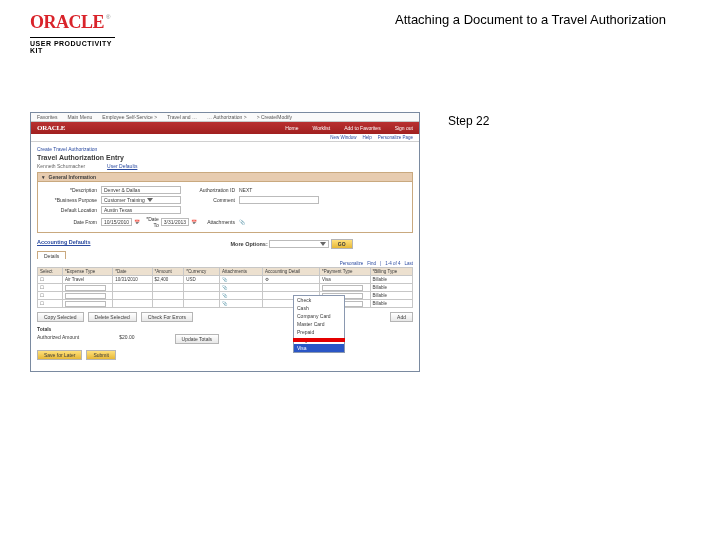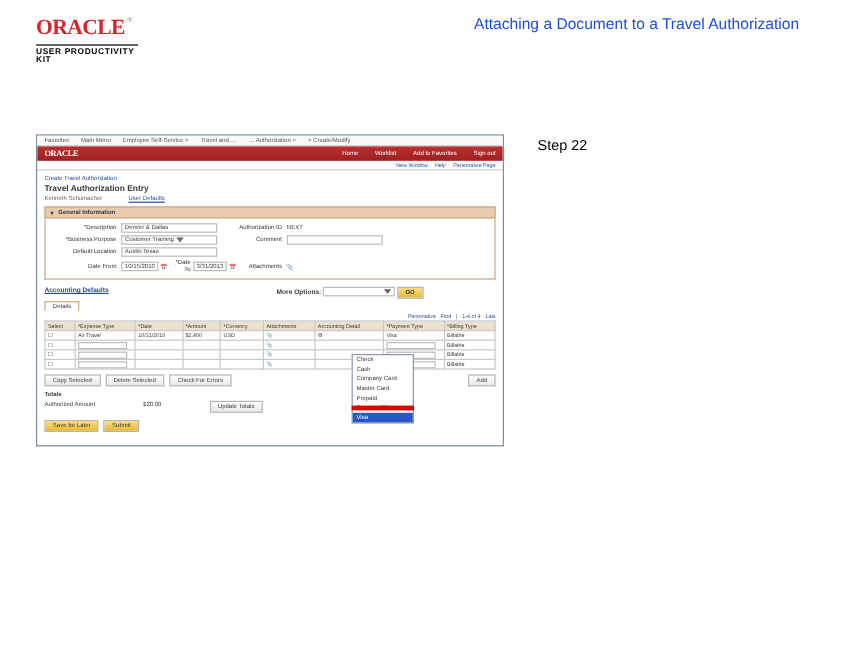--- a/index.html
+++ b/index.html
@@ -4,21 +4,21 @@
 <style>
   * { box-sizing: border-box; margin: 0; padding: 0; }
   body { width: 720px; height: 540px; background: #fff; font-family: Arial, Helvetica, sans-serif; font-size: 11px; color: #333; position: relative; overflow: hidden; }
 
   .header { display: flex; align-items: flex-start; padding: 12px 30px 8px 30px; }
   .oracle-logo { width: 85px; margin-right: 40px; }
   .oracle-logo .wordmark { font-family: Georgia, serif; font-size: 18px; font-weight: bold; color: #d9232a; letter-spacing: -0.5px; }
   .oracle-logo .tm { font-size: 6px; color: #888; vertical-align: top; position: relative; top: 2px; margin-left: 2px; }
   .oracle-logo .divider { height: 1px; background: #000; margin: 4px 0 2px; }
   .oracle-logo .upk { font-size: 7px; letter-spacing: 0.5px; color: #000; font-weight: bold; }
-  .doc-title { font-size: 13px; color: #1d4ed8; margin-left: 240px; }
+  .doc-title { font-size: 13px; color: #000000; margin-left: 240px; }
 
   .content-row { display: flex; padding: 0 0 0 30px; margin-top: 50px; }
   .screenshot { width: 390px; height: 260px; border: 1px solid #7a8aa0; background: #fff; position: relative; overflow: hidden; font-size: 5px; color: #3a3a3a; }
 
   
   .mini-menubar { height: 9px; background: #fafafa; border-bottom: 1px solid #c8c8c8; display: flex; gap: 10px; padding: 0 6px; font-size: 5px; color: #555; align-items: center; }
   .mini-menubar span { white-space: nowrap; }
   .mini-redbar { height: 12px; background: linear-gradient(#b93030,#a02020); display: flex; align-items: center; gap: 14px; padding: 0 6px; color: #fff; font-size: 5px; }
   .mini-redbar .brand { font-family: Georgia, serif; font-weight: bold; font-size: 7px; letter-spacing: -0.3px; }
   .mini-redbar .spacer { flex: 1; }

